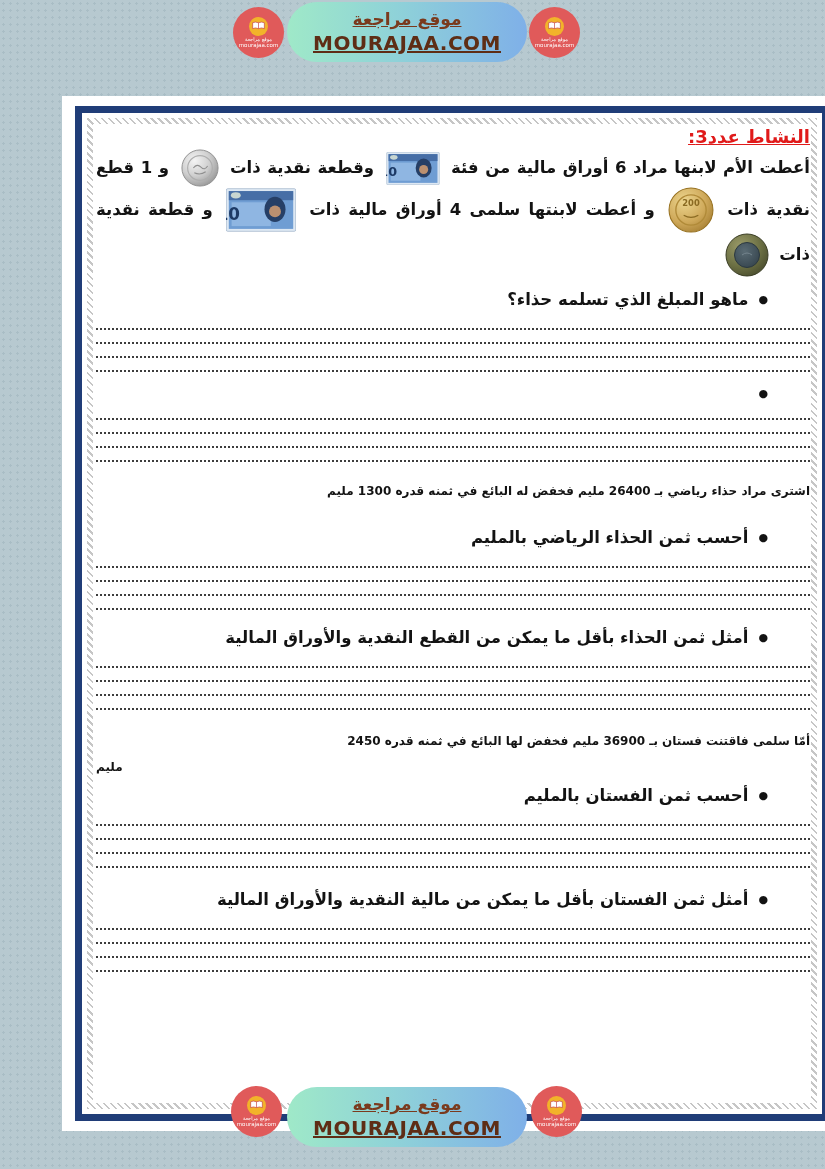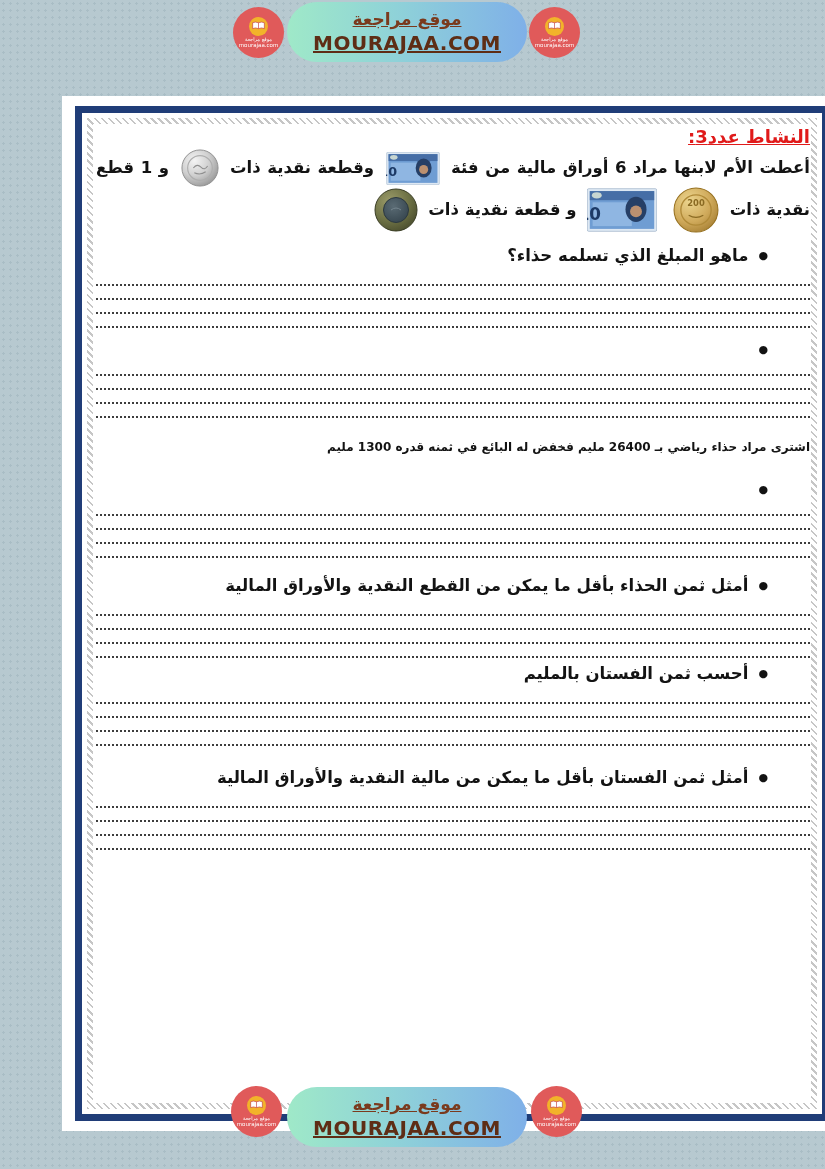--- a/index.html
+++ b/index.html
@@ -169,20 +169,21 @@
                   <stop offset="60%" stop-color="#cfa95a"></stop>
                   <stop offset="100%" stop-color="#a67f33"></stop>
               </radialGradient>
             </defs>
             <circle cx="22" cy="22" r="21" fill="url(#gg)" stroke="#96701f"></circle>
             <circle cx="22" cy="22" r="14.5" fill="none" stroke="#b08a38" stroke-width="1.3"></circle>
             <text x="22" y="18" font-size="8" font-weight="bold" fill="#8a6a22" text-anchor="middle" font-family="DejaVu Sans, sans-serif">200</text>
             <path d="M15 27 q7 4 14 0" fill="none" stroke="#8a6a22" stroke-width="1.2"></path>
           </svg>
         </span>
+        <span>و أعطت لابنتها سلمى 4 أوراق مالية ذات</span>
         <span class="money">
           <svg width="70" height="46" viewBox="0 0 100 62">
             <rect x="0.5" y="0.5" width="99" height="61" rx="2" fill="#dde8f3" stroke="#9fb3c8"></rect>
             <rect x="4" y="4" width="92" height="54" fill="#6f9dd3"></rect>
             <rect x="4" y="4" width="92" height="13" fill="#466ea6"></rect>
             <rect x="8" y="20" width="56" height="34" fill="#8fb6e2"></rect>
             <ellipse cx="70" cy="30" rx="15" ry="18" fill="#263f66"></ellipse>
             <circle cx="70" cy="33" r="8.5" fill="#bb9070"></circle>
             <ellipse cx="14" cy="10" rx="7" ry="4.5" fill="#dfe9d8" opacity="0.85"></ellipse>
             <text x="20" y="46" font-size="24" font-weight="bold" fill="#1d3a66" font-family="DejaVu Sans, sans-serif">10</text>
@@ -227,39 +228,44 @@
         <div class="dotline"></div>
         <div class="dotline"></div>
         <div class="dotline"></div>
         <div class="dotline"></div>
       </div>
 
       <div class="sentence mt16">اشترى مراد حذاء رياضي بـ 26400 مليم فخفض له البائع في ثمنه قدره 1300 مليم</div>
 
       <div class="q-row mt24">
         <span class="bdot">●</span>
+        <span>أحسب ثمن الحذاء الرياضي بالمليم</span>
       </div>
       <div class="answers">
         <div class="dotline"></div>
         <div class="dotline"></div>
         <div class="dotline"></div>
         <div class="dotline"></div>
       </div>
 
       <div class="q-row mt18">
         <span class="bdot">●</span>
         <span>أمثل ثمن الحذاء بأقل ما يمكن من القطع النقدية والأوراق المالية</span>
       </div>
       <div class="answers">
         <div class="dotline"></div>
         <div class="dotline"></div>
         <div class="dotline"></div>
         <div class="dotline"></div>
       </div>
 
+      <div class="sentence mt18">
+        <div class="l1">أمّا سلمى فاقتنت فستان بـ 36900 مليم فخفض لها البائع في ثمنه قدره 2450</div>
+        <div class="l2">مليم</div>
+      </div>
 
       <div class="q-row mt6">
         <span class="bdot">●</span>
         <span>أحسب ثمن الفستان بالمليم</span>
       </div>
       <div class="answers">
         <div class="dotline"></div>
         <div class="dotline"></div>
         <div class="dotline"></div>
         <div class="dotline"></div>

